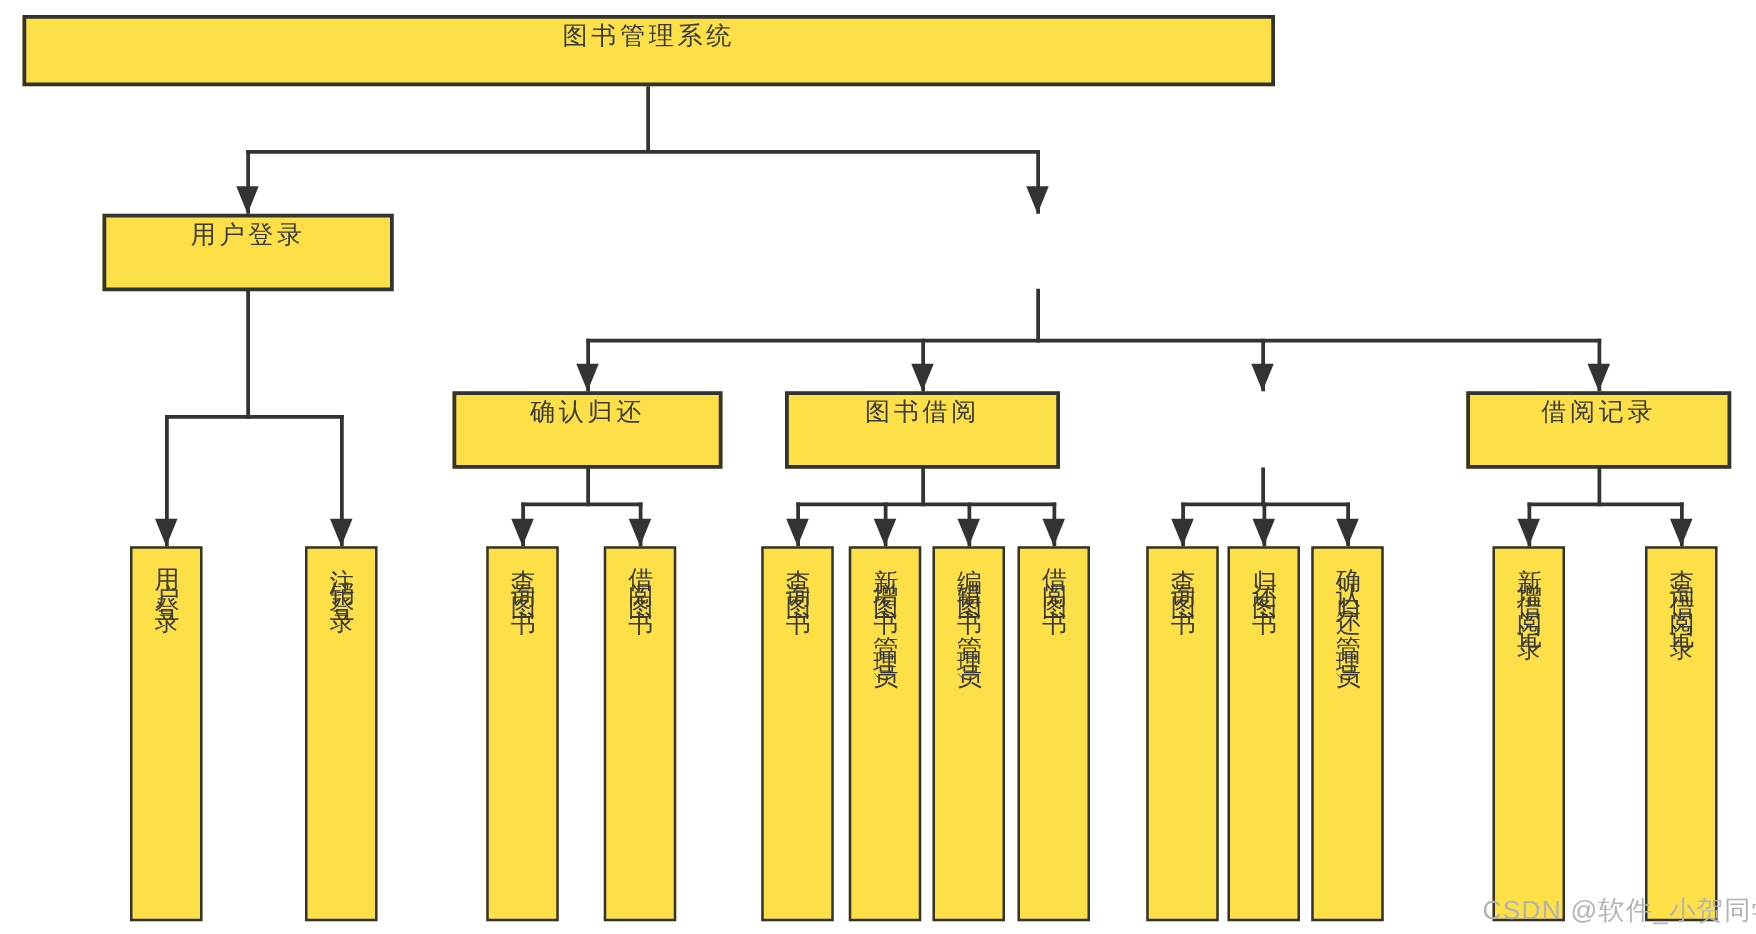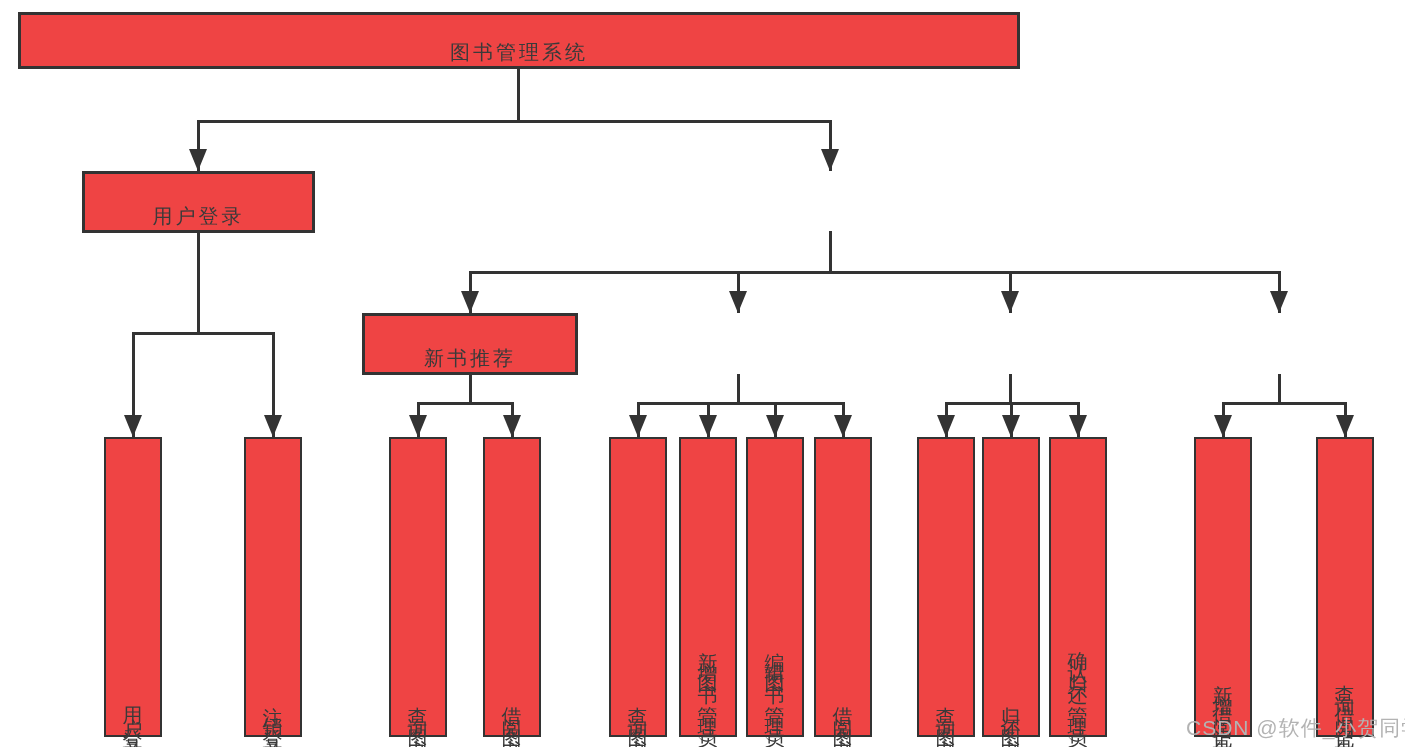--- a/index.html
+++ b/index.html
@@ -8,21 +8,21 @@
     --watermark:#b3b3b3;
     --background:#ffffff;
   }
   html,body{margin:0;padding:0;background:var(--background);}
   #canvas{
     position:relative;width:1405px;height:747px;background:var(--background);
     font-family:"Liberation Sans",sans-serif;color:var(--text);overflow:hidden;
   }
   .box{
     position:absolute;box-sizing:border-box;border:3px solid var(--line);
-    background:#ef4444;display:flex;align-items:flex-end;justify-content:center;
+    background:#fde047;display:flex;align-items:flex-start;justify-content:center;
   }
   .box-h{font-size:20px;letter-spacing:3px;font-weight:400;}
   .box-leaf{border-width:2.5px;}
   .box-leaf .vtxt{
     writing-mode:vertical-rl;text-orientation:mixed;
     font-size:20px;letter-spacing:11px;line-height:1;
   }
   .v{position:absolute;width:3px;background:var(--line);}
   .h{position:absolute;height:3px;background:var(--line);}
   .arw{
@@ -43,25 +43,31 @@
   <div class="box box-h" style="left:18px;top:12px;width:1002px;height:57px;">
     <span>图书管理系统</span>
   </div>
 
   <div class="box box-h" style="left:82px;top:171px;width:233px;height:62px;">
     <span>用户登录</span>
   </div>
 
 
   <div class="box box-h" style="left:362px;top:313px;width:216px;height:62px;">
-    <span>新书推荐</span>
+    <span>确认归还</span>
+  </div>
+
+  <div class="box box-h" style="left:628px;top:313px;width:220px;height:62px;">
+    <span>图书借阅</span>
   </div>
 
 
-
+  <div class="box box-h" style="left:1173px;top:313px;width:212px;height:62px;">
+    <span>借阅记录</span>
+  </div>
 
   <div class="box box-leaf" style="left:104px;top:437px;width:58px;height:300px;">
     <span class="vtxt">用户登录</span>
   </div>
   <div class="box box-leaf" style="left:244px;top:437px;width:58px;height:300px;">
     <span class="vtxt">注销登录</span>
   </div>
   <div class="box box-leaf" style="left:389px;top:437px;width:58px;height:300px;">
     <span class="vtxt">查询图书</span>
   </div>

